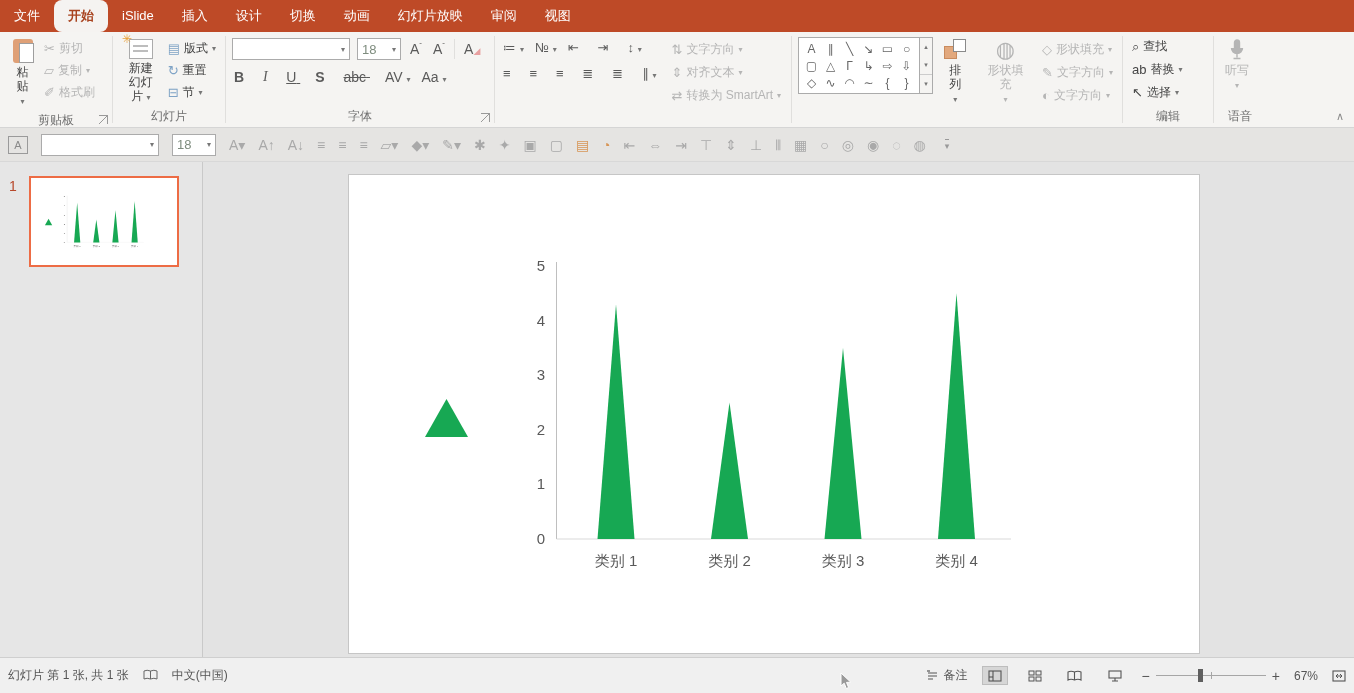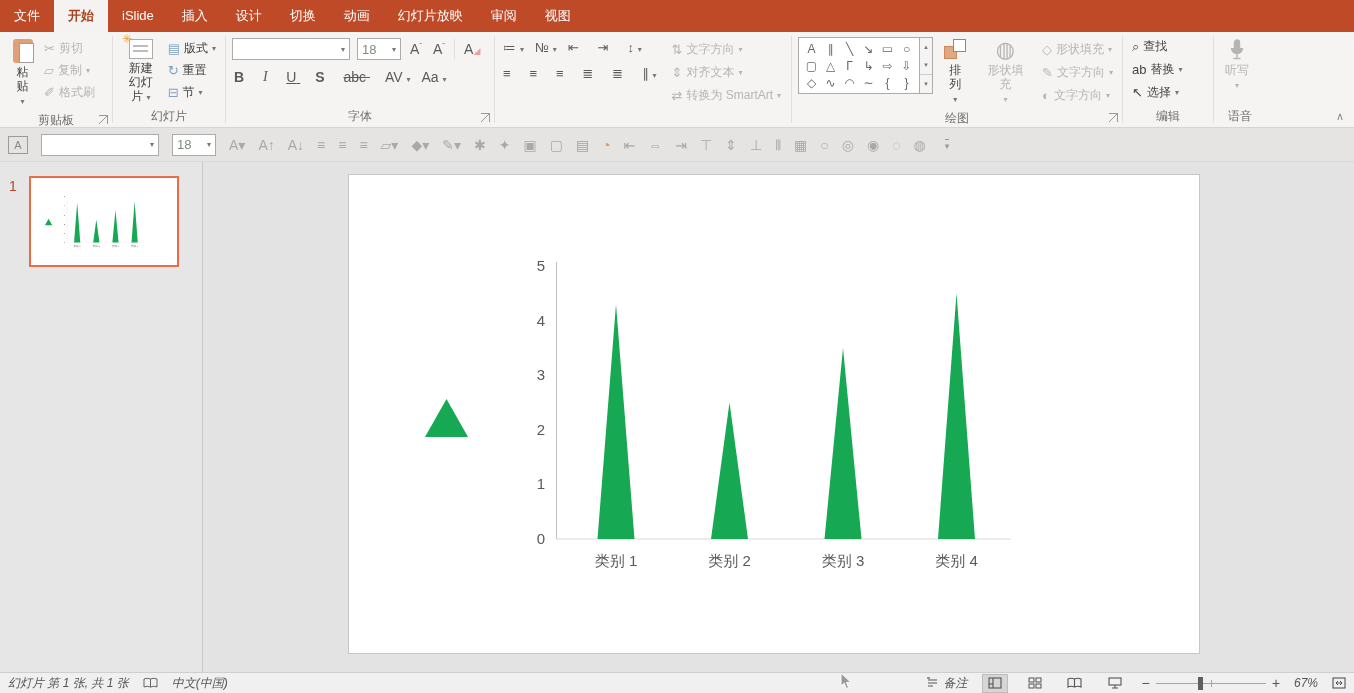--- a/index.html
+++ b/index.html
@@ -4,21 +4,21 @@
 <style>
   * { margin:0; padding:0; box-sizing:border-box; }
   html,body { width:1354px; height:693px; overflow:hidden;
     font-family:"Liberation Sans","DejaVu Sans",sans-serif; font-size:12px; color:#444;
     background:#E3E3E3; position:relative; }
 
   
   .titlebar { position:absolute; left:0; top:0; width:100%; height:32px;
     background:#BE4A27; display:flex; align-items:stretch; color:#fff; }
   .tabs { display:flex; align-items:stretch; }
-  .tab { padding:0 14px; line-height:32px; font-size:13px; cursor:default; white-space:nowrap; }
+  .tab { padding:0 14px; line-height:32px; font-size:13px; cursor:default; white-space:nowrap;border-radius:8px; }
   .tab.active { background:#F5F3F1; color:#A8431F; font-weight:bold; }
   .tb-search { display:flex; align-items:center; gap:7px; margin-left:42px; font-size:13px; }
   .tb-right { margin-left:auto; display:flex; align-items:center; gap:22px; padding-right:16px; font-size:13px; }
   .share-wrap { display:flex; align-items:center; gap:6px; }
   .avatar { width:20px; height:20px; border-radius:50%; background:#E98F3E; color:#8A4A14;
     display:flex; align-items:center; justify-content:center; font-size:14px; line-height:1; }
 
   
   .ribbon { position:absolute; left:0; top:32px; width:100%; height:96px;
     background:#F5F4F2; border-bottom:1px solid #D5D5D5; display:flex; }
@@ -82,23 +82,23 @@
   .thumb { position:absolute; left:29px; top:14px; width:150px; height:91px; background:#fff;
     border:2px solid #ED6C45; display:flex; align-items:center; justify-content:center; }
   .workspace { position:absolute; left:204px; top:162px; right:0; bottom:21px; background:#E3E3E3; }
   .slide { position:absolute; left:144px; top:12px; width:852px; height:480px; background:#fff;
     border:1px solid #C6C6C6; }
   .slide svg, .thumb svg { display:block; }
   .tick { font-family:"Liberation Sans","DejaVu Sans",sans-serif; font-size:15px; fill:#595959; }
   .cat  { font-family:"Liberation Sans","DejaVu Sans",sans-serif; font-size:15px; fill:#595959; }
 
   
-  .statusbar { position:absolute; left:0; bottom:0; width:100%; height:21px; background:#F0F0F0;
+  .statusbar { position:absolute; left:0; bottom:0; width:100%; height:36px; background:#F0F0F0;
     border-top:1px solid #CFCFCF; display:flex; align-items:center; font-size:12px; color:#555;
-    padding:0 8px; gap:14px;font-style:italic; }
+    padding:0 8px; gap:14px; }
   .sb-right { margin-left:auto; display:flex; align-items:center; gap:14px; }
   .viewbtn { width:26px; height:19px; display:flex; align-items:center; justify-content:center; }
   .viewbtn.active { background:#D6D6D6; border:1px solid #BDBDBD; }
   .zoomslider { display:flex; align-items:center; gap:6px; color:#555; }
   .ztrack { width:110px; height:1px; background:#A6A6A6; position:relative; }
   .ztick { position:absolute; left:50%; top:-3px; width:1px; height:7px; background:#A6A6A6; }
   .zhandle { position:absolute; left:38%; top:-6px; width:5px; height:13px; background:#5f5f5f; }
   .cursor { position:absolute; left:840px; top:672px; z-index:50; }
 </style>
 </head>
@@ -331,22 +331,20 @@
             <span>文字方向</span>
             <span class="caret">▾</span>
           </span>
           <span class="smallbtn disabled">
             <span class="icon">◐</span>
             <span>文字方向</span>
             <span class="caret">▾</span>
           </span>
         </div>
     </div>
-    <div class="rlabel"><span>绘图</span>
-      <span class="dlg"></span></div>
   </div>
   <div class="rsep"></div>
 
   <div class="rgroup" style="width:90px">
     <div class="rcontent" style="flex-direction:column;gap:5px;align-items:flex-start">
 
     <span class="smallbtn">
           <span class="icon">⌕</span>
           <span>查找</span>
           <span class="caret" style="visibility: hidden;">▾</span>

